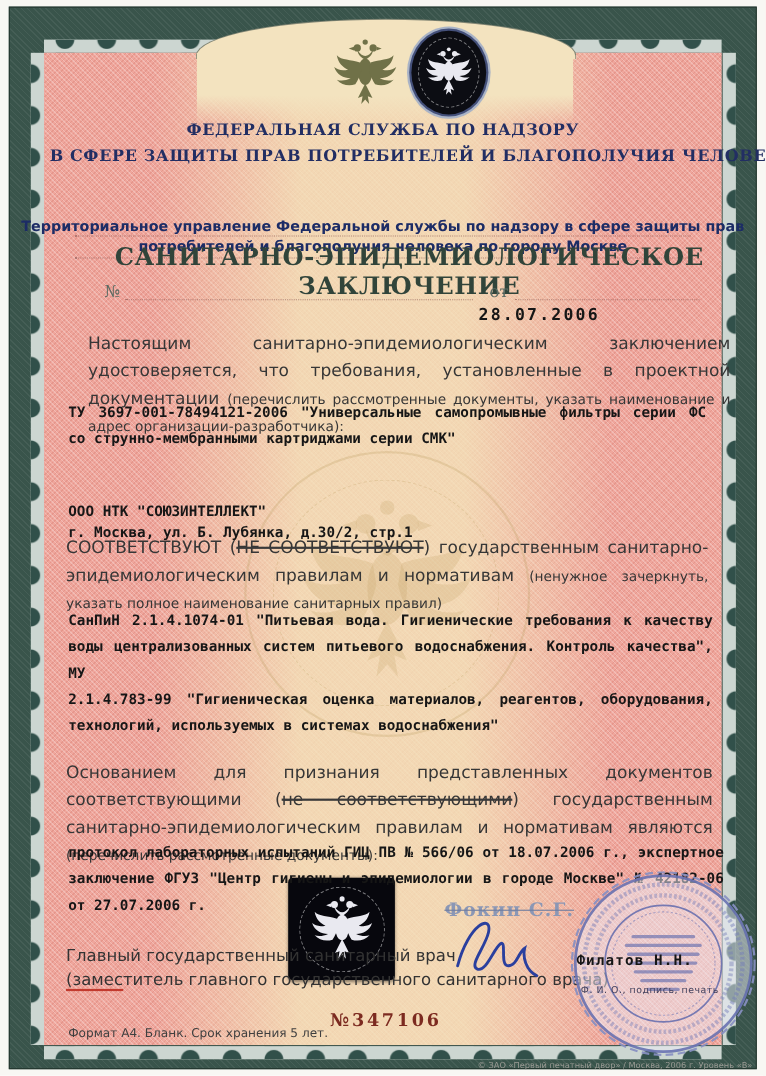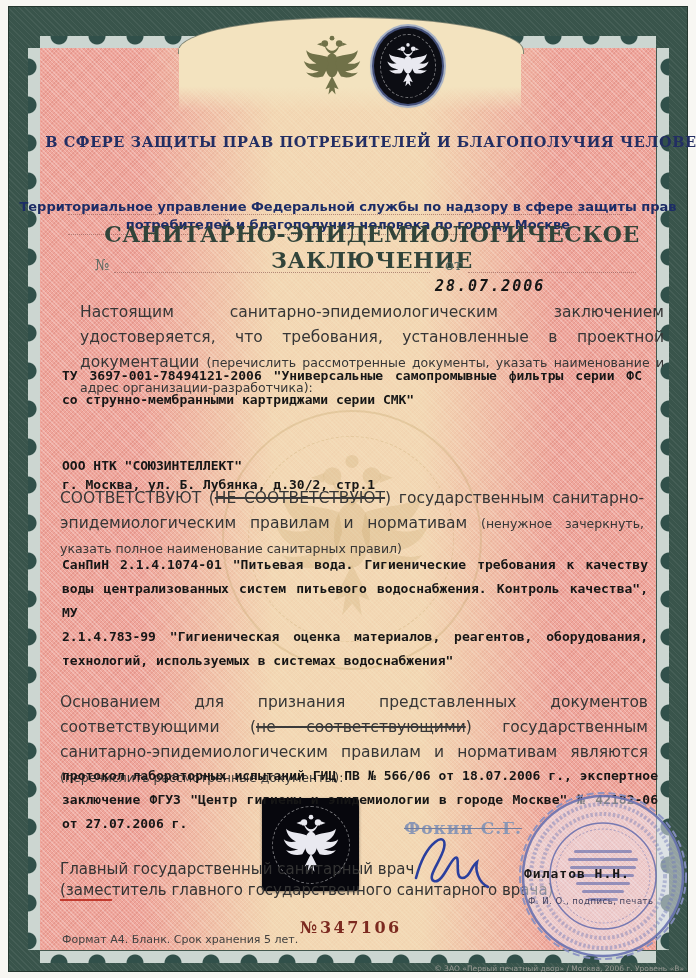--- a/index.html
+++ b/index.html
@@ -117,33 +117,34 @@
         <use href="#eagle" fill="#5e6238"></use>
       </svg>
   </div>
   <div class="emblem oval-seal">
     <div class="seal-ring" style="left:6px;top:6px;width:54px;height:62px;"></div>
     <svg width="44" height="52" viewBox="0 0 100 110">
         <use href="#eagle" fill="#e9e9f0"></use>
       </svg>
   </div>
 
+  <div class="t center serif agency" style="top:110px;">ФЕДЕРАЛЬНАЯ СЛУЖБА ПО НАДЗОРУ</div>
   <div class="t center serif agency" style="top:133px;padding-left:36px;">В СФЕРЕ ЗАЩИТЫ ПРАВ ПОТРЕБИТЕЛЕЙ И БЛАГОПОЛУЧИЯ  ЧЕЛОВЕКА</div>
 
   <div class="rule" style="left:68px;top:214px;width:560px;"></div>
   <div class="rule" style="left:68px;top:234px;width:560px;"></div>
   <div class="t center terr" style="top:199px;">Территориальное управление Федеральной службы по надзору в сфере защиты прав</div>
   <div class="t center terr" style="top:217px;">потребителей и благополучия человека по городу Москве</div>
   <div class="t center serif title" style="top:221px;">САНИТАРНО-ЭПИДЕМИОЛОГИЧЕСКОЕ ЗАКЛЮЧЕНИЕ</div>
 
   <div class="t serif formlbl" style="left:95px;top:256px;">№</div>
   <div class="t serif formlbl" style="left:445px;top:256px;">от</div>
   <div class="rule" style="left:114px;top:272px;width:316px;"></div>
   <div class="rule" style="left:468px;top:272px;width:168px;"></div>
-  <div class="t mono certnum" style="left:435px;top:277px;font-style:italic;">28.07.2006</div>
+  <div class="t mono certnum" style="left:435px;top:277px;">28.07.2006</div>
 
   <div class="t para" style="left:60px;top:300px;width:584px;margin-left:20px;">
     <span>Настоящим санитарно-эпидемиологическим заключением удостоверяется, что требования, установленные в проектной документации </span><span class="small">(перечислить рассмотренные документы, указать наименование и адрес организации-разработчика):</span>
   </div>
 
   <div class="t mono tblock" style="left:62px;top:364px;width:580px;">
     <div class="tj">ТУ 3697-001-78494121-2006 "Универсальные самопромывные фильтры серии ФС</div>
     <div>со струнно-мембранными картриджами серии СМК"</div>
   </div>
 

